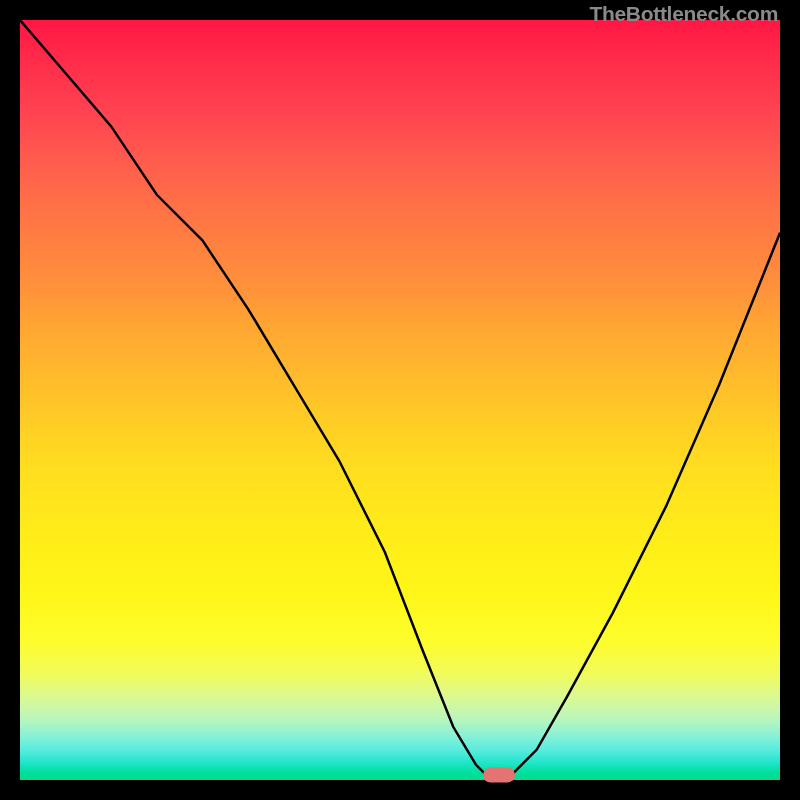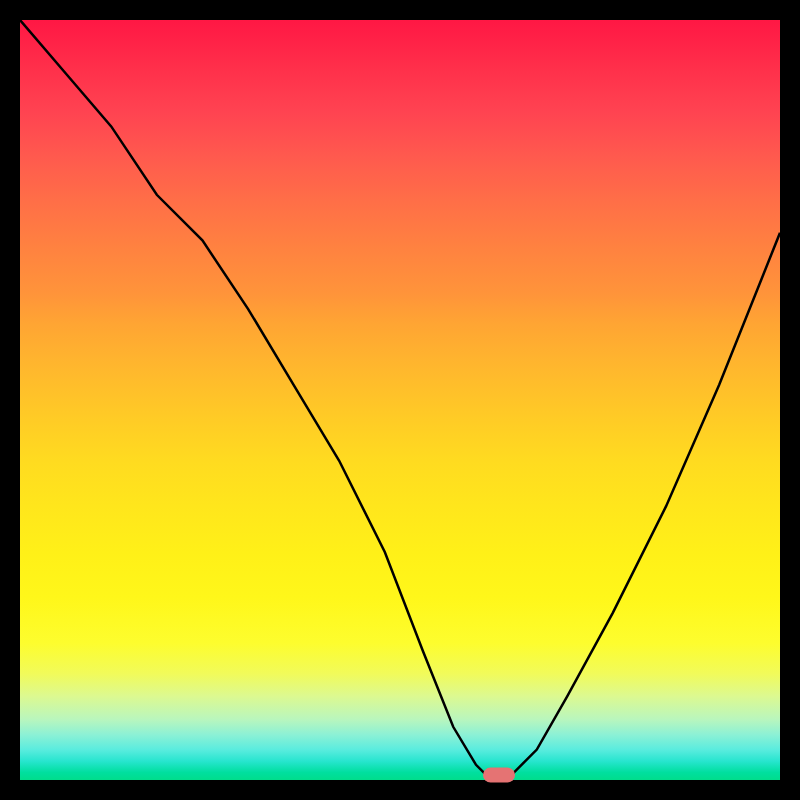--- a/index.html
+++ b/index.html
@@ -94,14 +94,15 @@
   <div class="plot-area">
     <div class="gradient-bg"></div>
 
     <svg class="curve" viewBox="0 0 760 760" preserveAspectRatio="none">
       <path d="M0.00 0.00 L45.60 53.20 L91.20 106.40 L136.80 174.80 L182.40 220.40 L228.00 288.80 L273.60 364.80 L319.20 440.80 L364.80 532.00 L402.80 630.80 L433.20 706.80 L456.00 744.80 L471.20 760.00 L486.40 760.00 L516.80 729.60 L547.20 676.40 L592.80 592.80 L646.00 486.40 L699.20 364.80 L760.00 212.80 "></path>
     </svg>
 
     <div class="marker" style="left: 478.8px; top: 754.68px;"></div>
   </div>
 
+  <div class="watermark">TheBottleneck.com</div>
 
 </div>
 
 </body></html>

